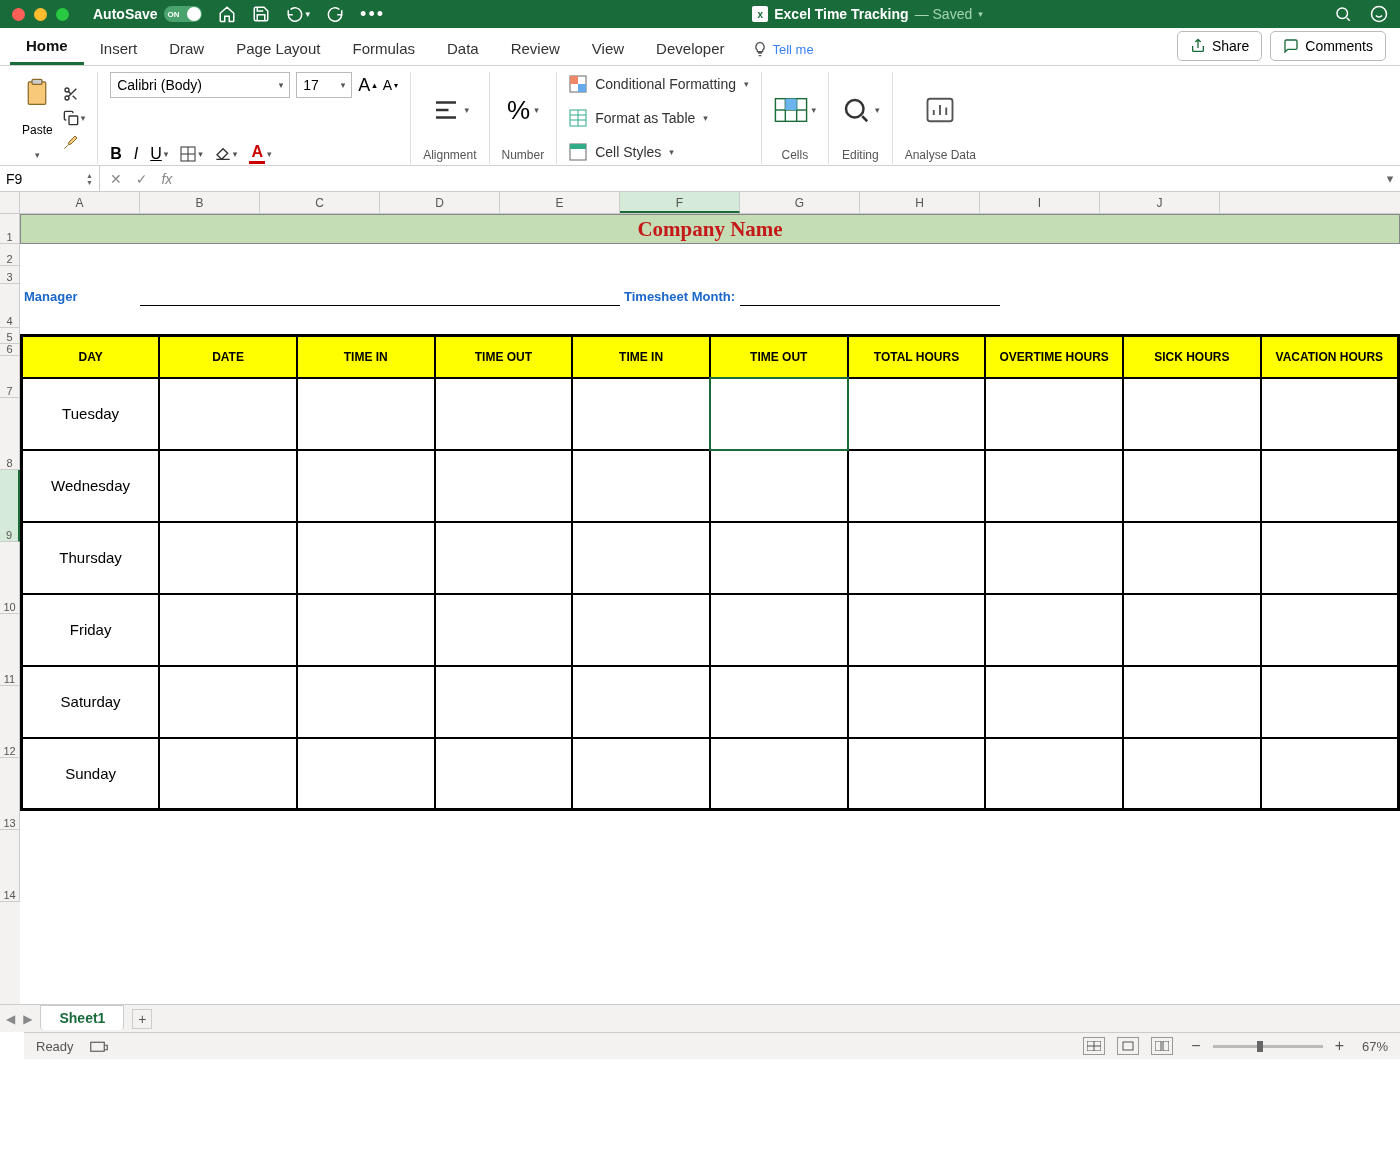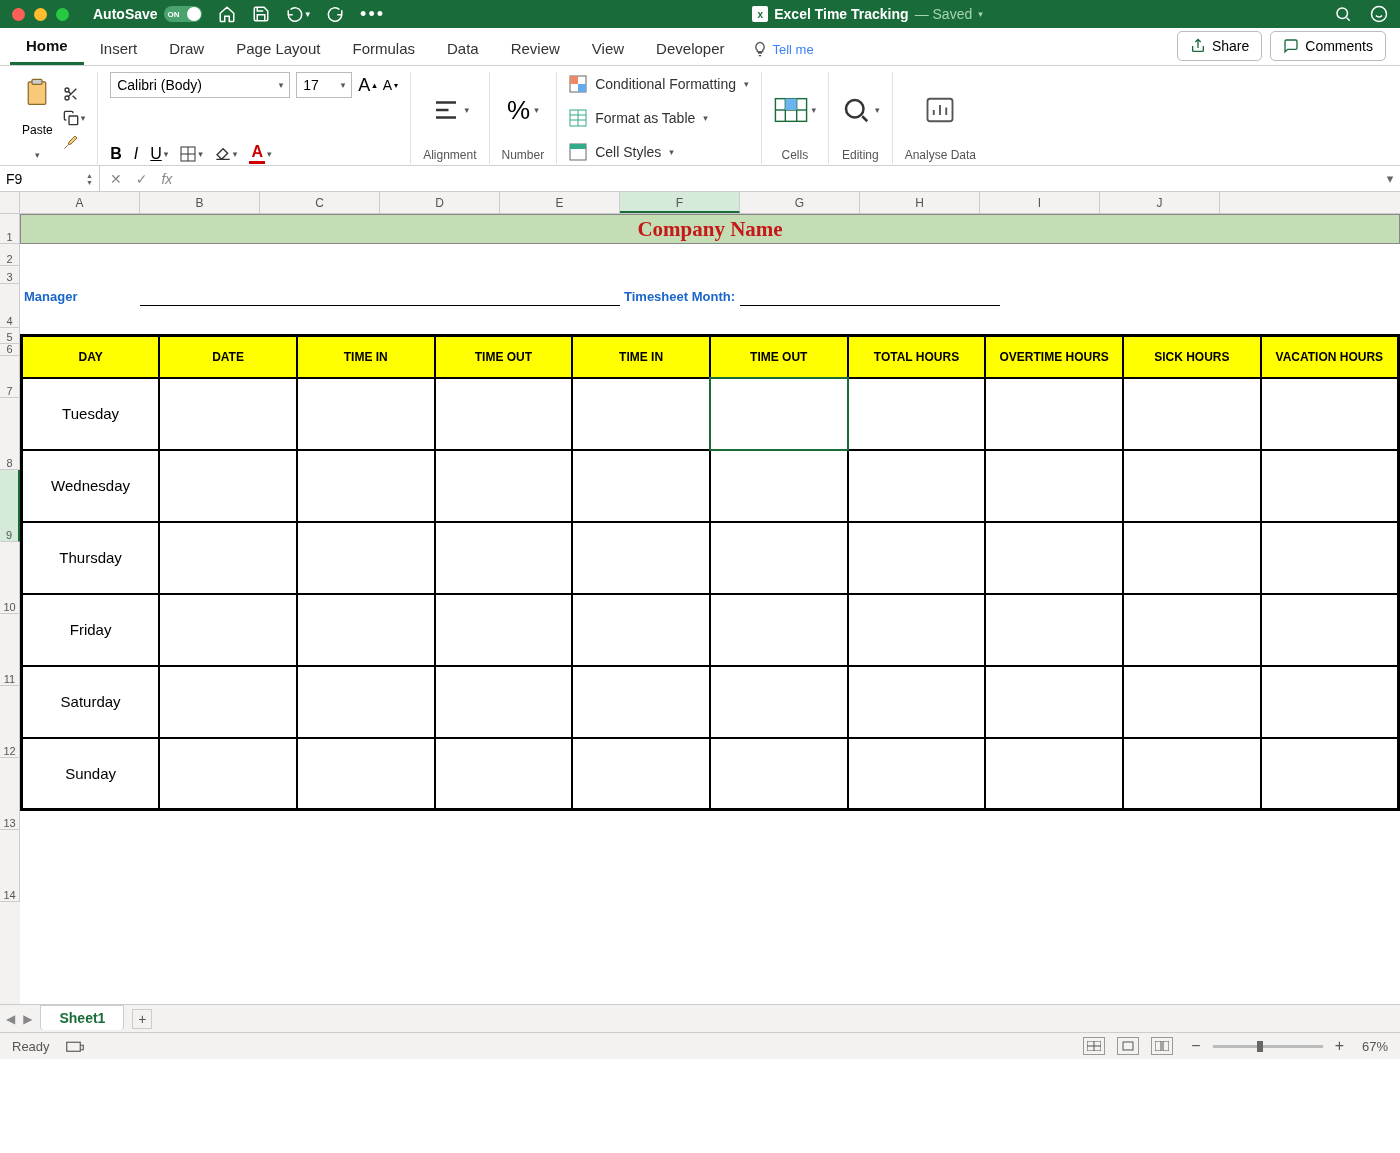--- a/index.html
+++ b/index.html
@@ -79,21 +79,21 @@
 .ts-table td { border: 2px solid #000; height: 72px; text-align: center; font-size: 15px; }
 .sel-cell { outline: 2px solid #1a6b3a; outline-offset: -1px; position: relative; }
 
 
 .sheet-tabs { height: 28px; border-top: 1px solid #ccc; background: #f3f2f1; display: flex; align-items: center; padding: 0 6px; gap: 8px; }
 .st-nav { color: #888; cursor: pointer; font-size: 12px; }
 .st-tab { background: #fff; border: 1px solid #ccc; border-bottom: none; padding: 4px 18px; font-size: 14px; color: #1a6b3a; font-weight: 600; cursor: pointer; border-radius: 0 0 4px 4px; transform: translateY(-1px); }
 .st-add { width: 20px; height: 20px; border: 1px solid #ccc; display: flex; align-items: center; justify-content: center; cursor: pointer; font-size: 14px; color: #555; }
 
 
-.status-bar { height: 27px; background: #f3f2f1; border-top: 1px solid #ccc; display: flex; align-items: center; padding: 0 12px; font-size: 13px; color: #555; }
+.status-bar { height: 27px; background: #f3f2f1; border-top: 1px solid #ccc; display: flex; align-items: center; padding: 0 12px; font-size: 13px; color: #555; margin-left: 24px; }
 .status-bar .spacer { flex: 1; }
 .view-btns { display: flex; gap: 12px; margin: 0 14px; }
 .view-btns span { width: 22px; height: 18px; border: 1px solid #999; cursor: pointer; display: inline-flex; align-items: center; justify-content: center; }
 .zoom-slider { width: 110px; height: 3px; background: #bbb; position: relative; margin: 0 8px; }
 .zoom-slider::after { content: ""; position: absolute; left: 40%; top: -4px; width: 6px; height: 11px; background: #666; }
 .zoom-btn { cursor: pointer; font-size: 16px; padding: 0 4px; }
 
 svg { display: block; }
 .caret { font-size: 9px; color: #555; }
 </style>

